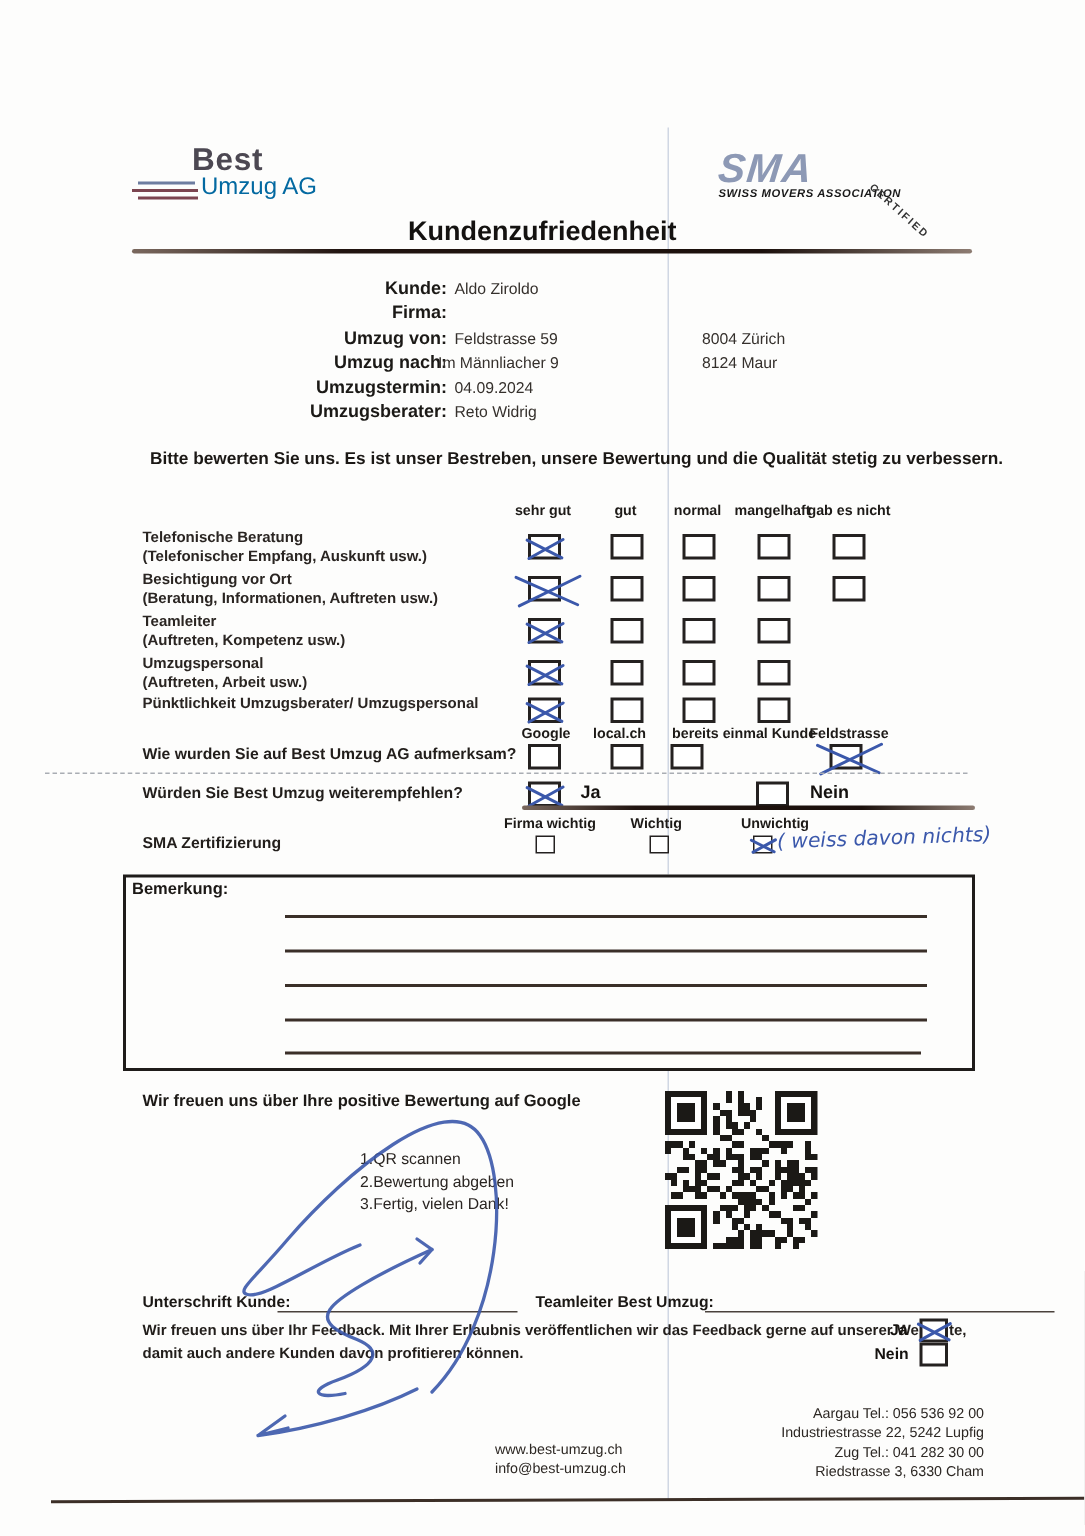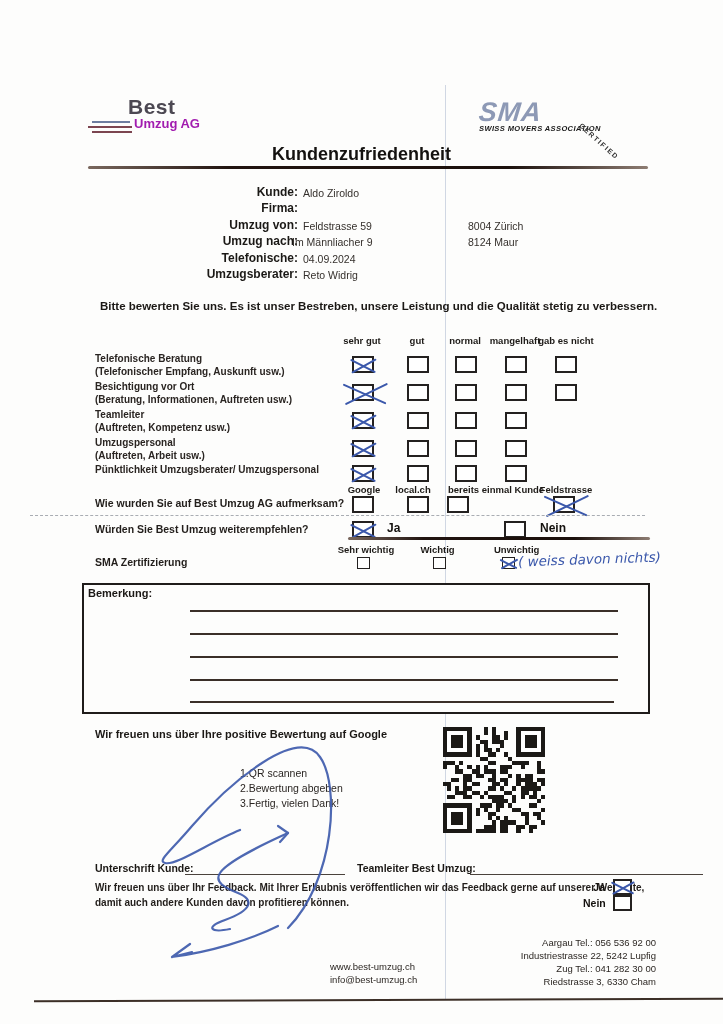--- a/index.html
+++ b/index.html
@@ -2,21 +2,21 @@
 <html><head>
 <meta charset="utf-8">
 <style>
   html,body{margin:0;padding:0;background:#e8e8e8;}
   .page{position:relative;width:723px;height:1024px;background:#fdfdfc;overflow:hidden;
         font-family:"Liberation Sans",sans-serif;color:#262220;}
   .abs{position:absolute;}
   .fold{position:absolute;width:1px;background:rgba(140,158,190,.40);}
   
   .best-name{font-weight:bold;font-size:21px;color:#4c4852;letter-spacing:.5px;line-height:18px;}
-  .best-sub{font-weight:bold;font-size:13px;color:#a21caf;}
+  .best-sub{font-weight:normal;font-size:16px;color:#0369a1;}
   .speed{position:absolute;height:2px;}
   .sma-word{font-weight:bold;font-style:italic;font-size:27px;color:#8d99b5;letter-spacing:1px;
             text-shadow:0 1px 0 #fdfdfc,0 3px 0 #fdfdfc;line-height:24px;transform:skewX(-6deg);}
   .sma-sub{font-weight:bold;font-style:italic;font-size:7.5px;color:#181818;letter-spacing:.4px;}
   .sma-cert{font-weight:bold;font-size:7px;color:#333;letter-spacing:1.5px;transform:rotate(42deg);transform-origin:left bottom;}
   .title{font-weight:bold;font-size:18px;color:#141210;}
   .rule{position:absolute;height:3px;background:linear-gradient(90deg,#7a685e,#211410 25%,#1b100c 75%,#8d7c72);border-radius:2px;}
   
   .ilbl{position:absolute;font-weight:bold;font-size:12px;color:#1b1916;text-align:right;width:182px;}
   .ival{position:absolute;font-size:10.5px;color:#35302c;}
@@ -80,26 +80,26 @@
   <div class="ilbl" style="left:116px;top:185px;">Kunde:</div>
   <div class="ival" style="left:303px;top:187px;">Aldo Ziroldo</div>
   <div class="ilbl" style="left:116px;top:201px;">Firma:</div>
   <div class="ival" style="left:303px;top:203px;"></div>
   <div class="ilbl" style="left:116px;top:218px;">Umzug von:</div>
   <div class="ival" style="left:303px;top:220px;">Feldstrasse 59</div>
   <div class="ival" style="left:468px;top:220px;">8004 Zürich</div>
   <div class="ilbl" style="left:116px;top:234px;">Umzug nach:</div>
   <div class="ival" style="left:292px;top:236px;">Im Männliacher 9</div>
   <div class="ival" style="left:468px;top:236px;">8124 Maur</div>
-  <div class="ilbl" style="left:116px;top:251px;">Telefonische:</div>
+  <div class="ilbl" style="left:116px;top:251px;">Umzugstermin:</div>
   <div class="ival" style="left:303px;top:253px;">04.09.2024</div>
   <div class="ilbl" style="left:116px;top:267px;">Umzugsberater:</div>
   <div class="ival" style="left:303px;top:269px;">Reto Widrig</div>
 
-  <div class="abs intro" style="left:100px;top:300px;">Bitte bewerten Sie uns. Es ist unser Bestreben, unsere Leistung und die Qualität stetig zu verbessern.</div>
+  <div class="abs intro" style="left:100px;top:300px;">Bitte bewerten Sie uns. Es ist unser Bestreben, unsere Bewertung und die Qualität stetig zu verbessern.</div>
 
   <div class="colhead" style="left:332px;top:335px;width:60px;">sehr gut</div>
   <div class="colhead" style="left:387px;top:335px;width:60px;">gut</div>
   <div class="colhead" style="left:435px;top:335px;width:60px;">normal</div>
   <div class="colhead" style="left:485px;top:335px;width:60px;">mangelhaft</div>
   <div class="colhead" style="left:535px;top:335px;width:62px;">gab es nicht</div>
 
   <div class="rowlbl" style="left:95px;top:353px;">Telefonische Beratung</div>
   <div class="rowsub" style="left:95px;top:366px;">(Telefonischer Empfang, Auskunft usw.)</div>
   <div class="chk x" style="left:352px;top:356px;"></div>
@@ -148,21 +148,21 @@
 
   <div class="dashrule" style="left:30px;top:515px;width:615px;"></div>
 
   <div class="qlbl" style="left:95px;top:523px;">Würden Sie Best Umzug weiterempfehlen?</div>
   <div class="chk x" style="left:352px;top:521px;"></div>
   <div class="janein" style="left:387px;top:521px;">Ja</div>
   <div class="chk" style="left:504px;top:521px;"></div>
   <div class="janein" style="left:540px;top:521px;">Nein</div>
   <div class="rule" style="left:348px;top:537px;width:302px;"></div>
 
-  <div class="colhead" style="left:336px;top:544px;width:60px;">Sehr wichtig</div>
+  <div class="colhead" style="left:336px;top:544px;width:60px;">Firma wichtig</div>
   <div class="colhead" style="left:410px;top:544px;width:55px;">Wichtig</div>
   <div class="colhead" style="left:494px;top:544px;width:60px;text-align:left;">Unwichtig</div>
   <div class="qlbl" style="left:95px;top:556px;">SMA Zertifizierung</div>
   <div class="chk sm" style="left:357px;top:557px;"></div>
   <div class="chk sm" style="left:433px;top:557px;"></div>
   <div class="chk sm x" style="left:502px;top:557px;"></div>
   <div class="hand" style="left:518px;top:551px;">( weiss davon nichts)</div>
 
   <div class="rembox" style="left:82px;top:583px;width:564px;height:127px;"></div>
   <div class="remlbl" style="left:88px;top:587px;">Bemerkung:</div>

